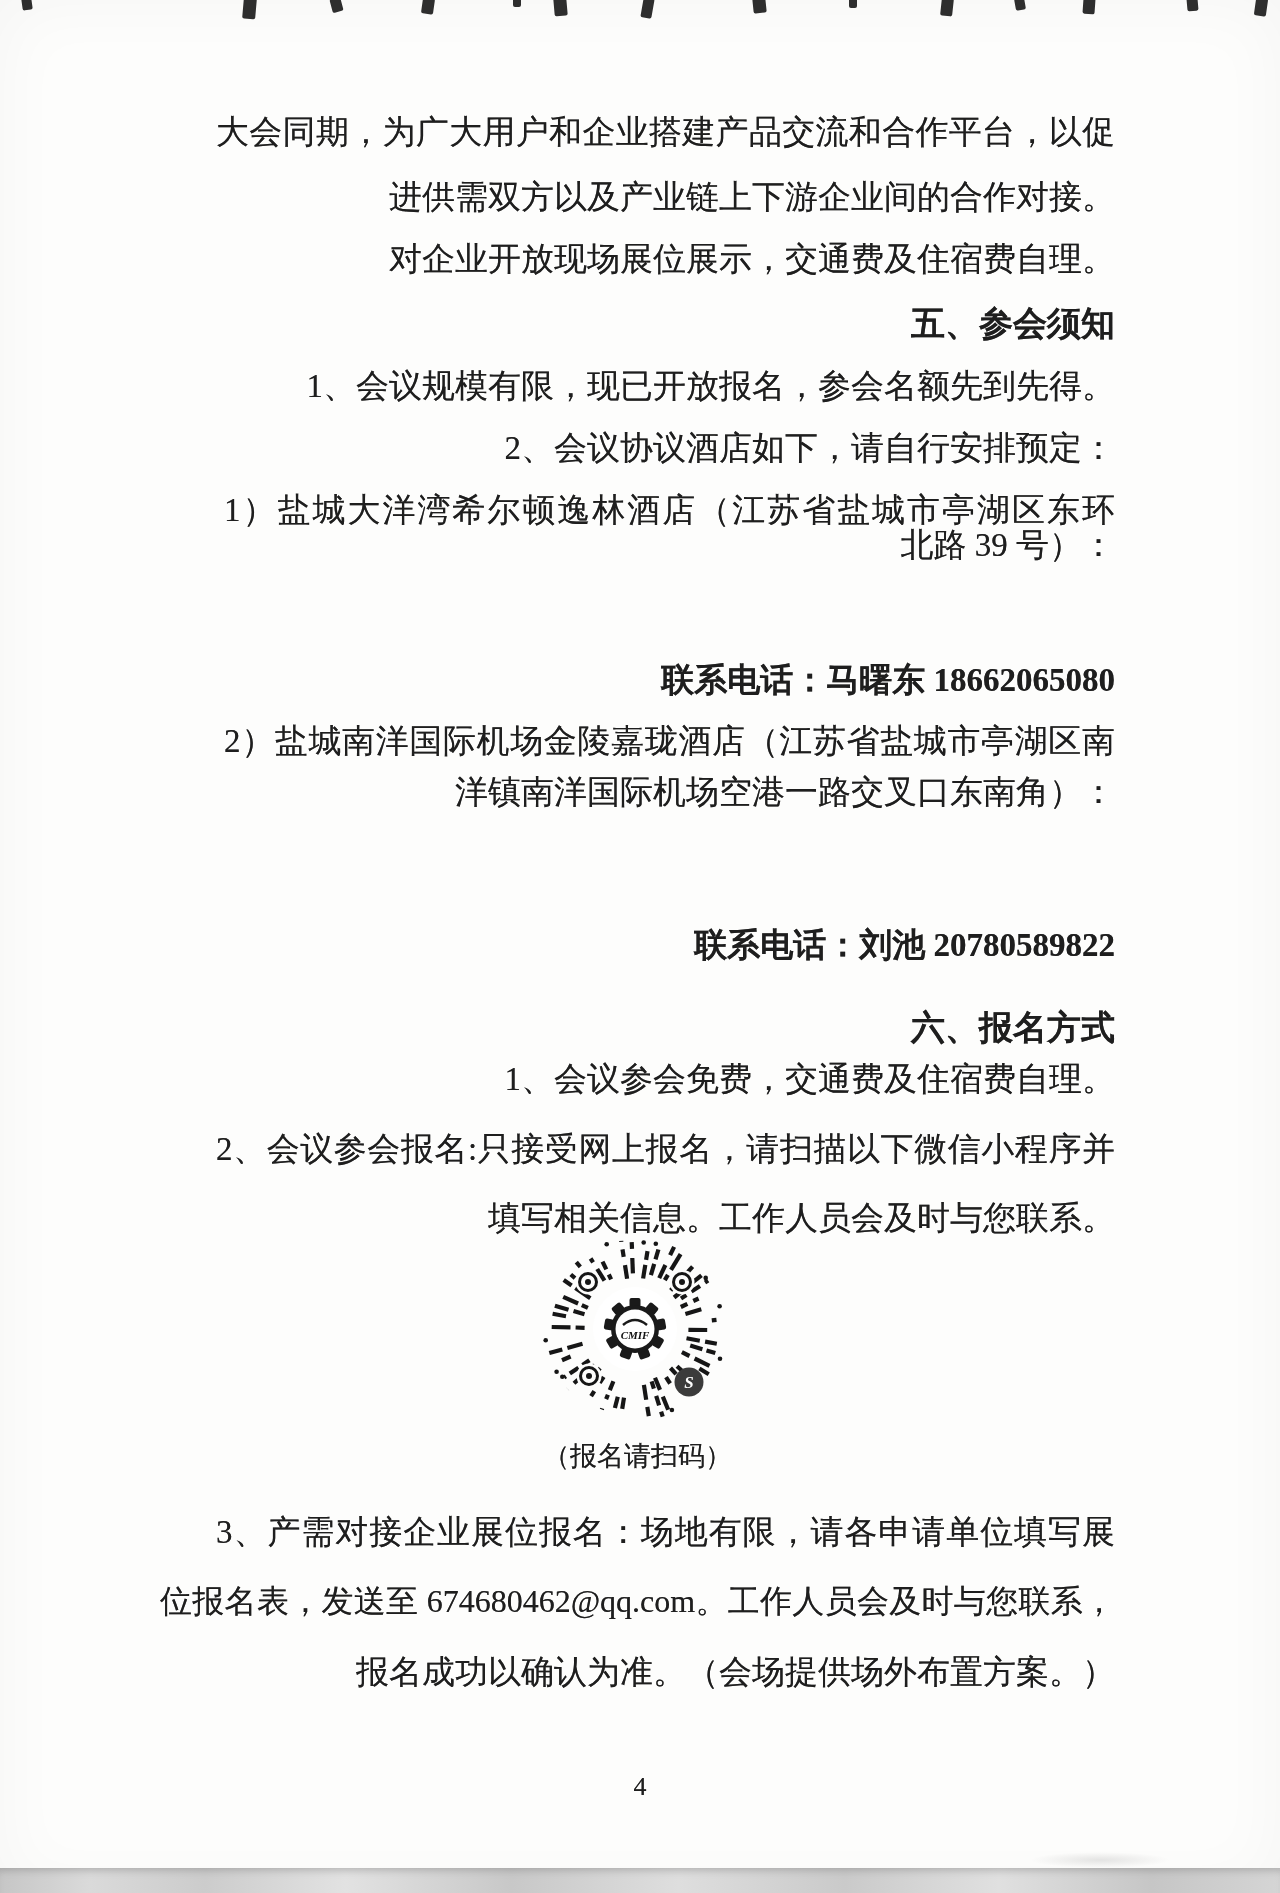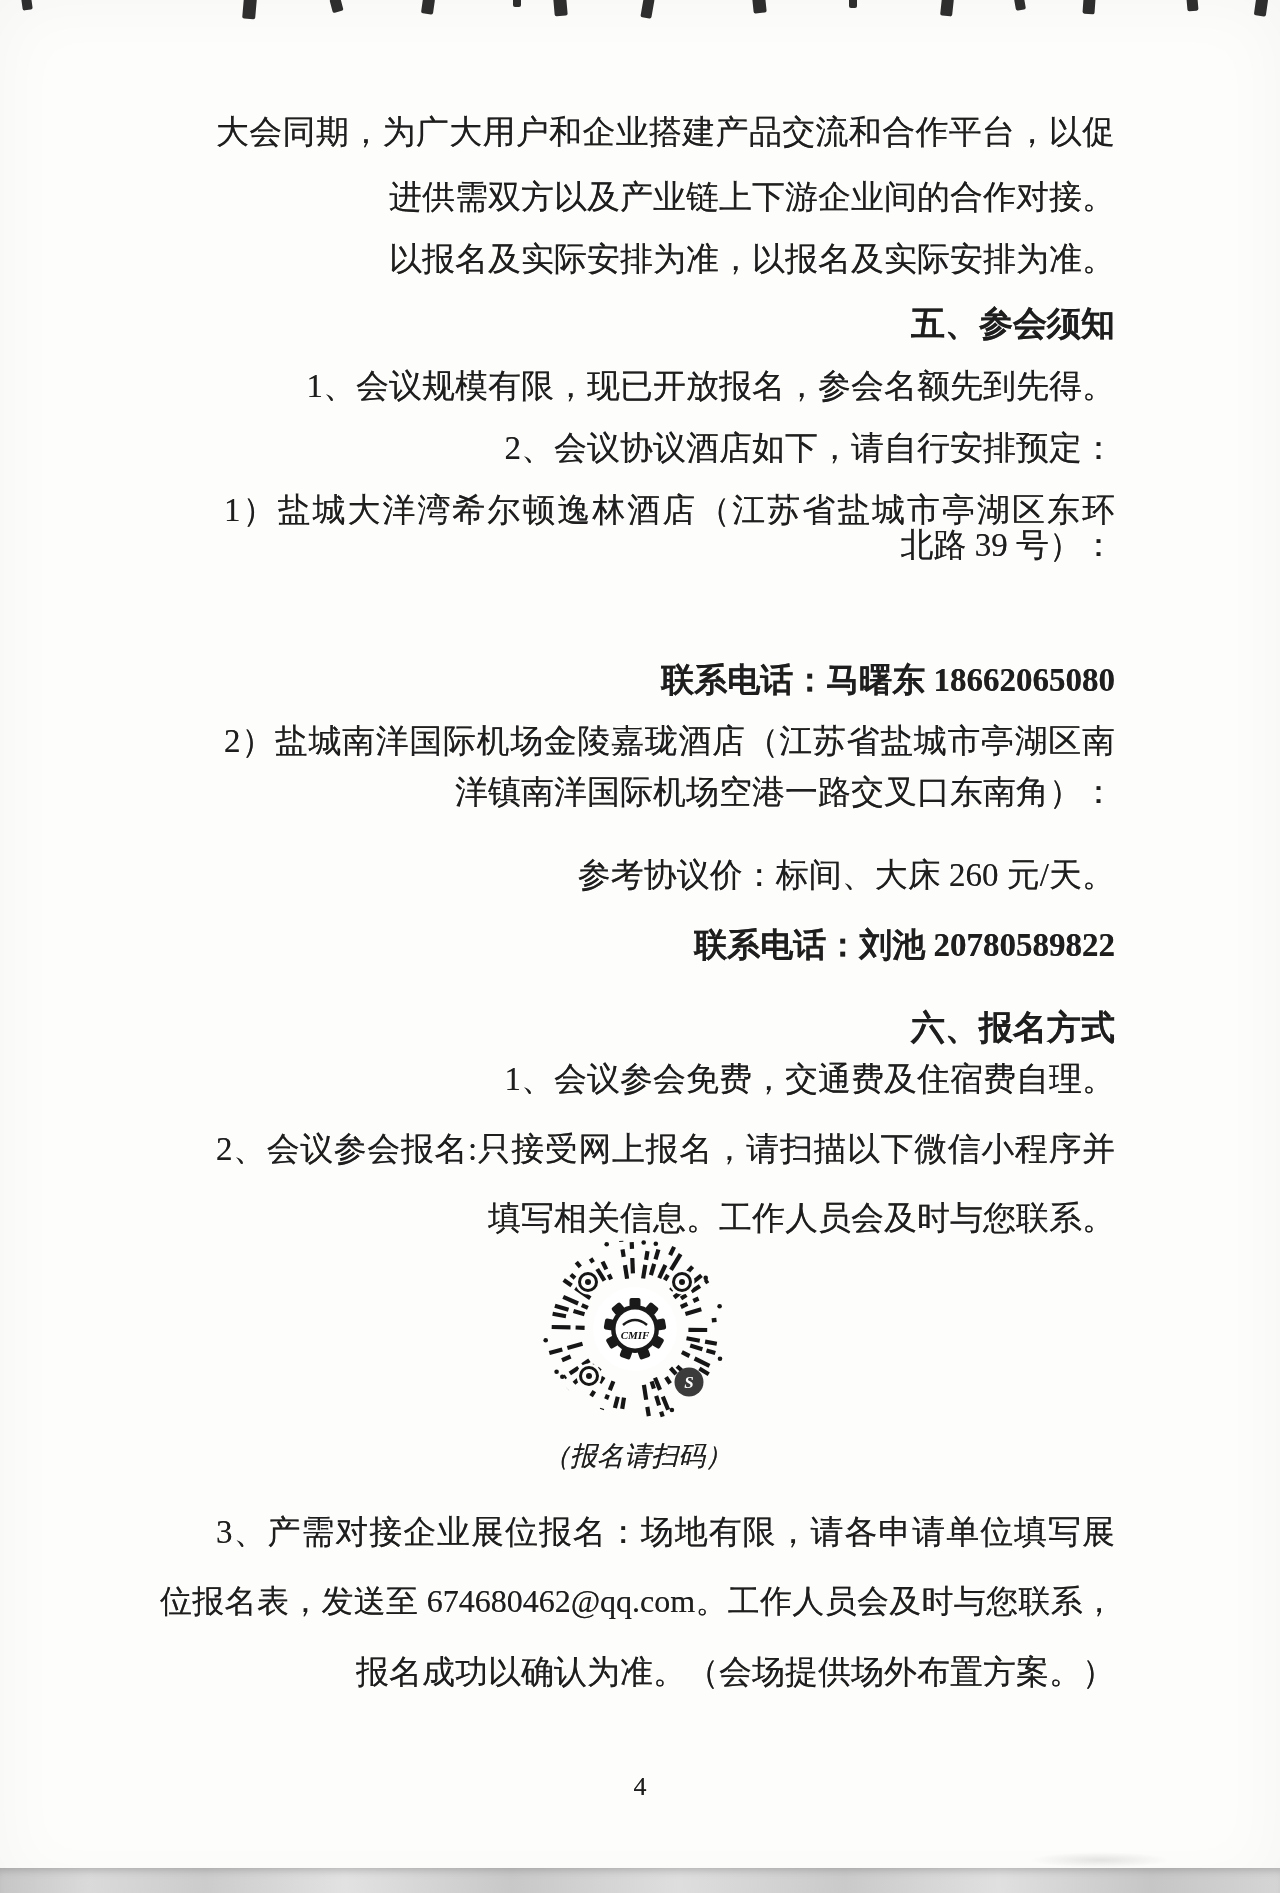--- a/index.html
+++ b/index.html
@@ -24,21 +24,21 @@
     white-space:normal;
     text-align:justify;
     text-align-last:justify;
   }
   .ind2{padding-left:56px;}
   .ind-sub{padding-left:64px;}
   .ind-price{padding-left:96px;}
   .ind-tel{padding-left:85px;font-weight:bold;}
   .heading{font-weight:bold;font-size:34px;}
   .email-line{font-size:32px;}
-  .caption{text-align:center;font-size:27px;white-space:normal;font-style:italic;}
+  .caption{text-align:center;font-size:27px;white-space:normal;}
   .page-number{
     position:absolute;left:0;right:0;top:1772px;
     text-align:center;font-size:26px;
     text-shadow:0 0 0.6px rgba(25,25,25,0.65);
   }
   .qr-wrap{position:absolute;left:542px;top:1238px;width:190px;height:190px;}
   .bottom-strip{
     position:absolute;left:0;right:0;bottom:0;height:25px;
     background:linear-gradient(90deg,
       #c6c6c6 0%,#dadada 7%,#cccccc 16%,#e2e2e2 27%,
@@ -69,33 +69,32 @@
       <div class="speck" style="left: 849px; width: 8px; height: 10px; transform: rotate(0deg);"></div>
       <div class="speck" style="left: 941px; width: 12px; height: 18px; transform: rotate(6deg);"></div>
       <div class="speck" style="left: 1015px; width: 10px; height: 12px; transform: rotate(-10deg);"></div>
       <div class="speck" style="left: 1083px; width: 12px; height: 16px; transform: rotate(4deg);"></div>
       <div class="speck" style="left: 1187px; width: 11px; height: 13px; transform: rotate(-5deg);"></div>
       <div class="speck" style="left: 1255px; width: 12px; height: 18px; transform: rotate(8deg);"></div>
     </div>
 
   <div class="line justify ind2" style="top:112px">大会同期，为广大用户和企业搭建产品交流和合作平台，以促</div>
   <div class="line" style="top:177px">进供需双方以及产业链上下游企业间的合作对接。</div>
-  <div class="line ind2" style="top:239px">以报名及实际安排为准，以报名及实际安排为准。</div>
+  <div class="line ind2" style="top:239px">对企业开放现场展位展示，交通费及住宿费自理。</div>
 
   <div class="line ind2 heading" style="top:303px">五、参会须知</div>
   <div class="line ind2" style="top:366px">1、会议规模有限，现已开放报名，参会名额先到先得。</div>
   <div class="line ind2" style="top:428px">2、会议协议酒店如下，请自行安排预定：</div>
 
   <div class="line justify ind-sub" style="top:490px">1）盐城大洋湾希尔顿逸林酒店（江苏省盐城市亭湖区东环</div>
   <div class="line" style="top:525px">北路 39 号）：</div>
   <div class="line ind-tel" style="top:660px">联系电话：马曙东 18662065080</div>
 
   <div class="line justify ind-sub" style="top:721px">2）盐城南洋国际机场金陵嘉珑酒店（江苏省盐城市亭湖区南</div>
   <div class="line" style="top:772px">洋镇南洋国际机场空港一路交叉口东南角）：</div>
-  <div class="line ind-price" style="top:855px">参考协议价：标间、大床 260 元/天。</div>
   <div class="line ind-tel" style="top:925px">联系电话：刘池 20780589822</div>
 
   <div class="line ind2 heading" style="top:1007px">六、报名方式</div>
   <div class="line ind2" style="top:1059px">1、会议参会免费，交通费及住宿费自理。</div>
   <div class="line justify ind2" style="top:1129px">2、会议参会报名:只接受网上报名，请扫描以下微信小程序并</div>
   <div class="line" style="top:1198px">填写相关信息。工作人员会及时与您联系。</div>
 
   <div class="qr-wrap">
     <svg id="qr-svg" width="190" height="190" viewBox="0 0 190 190">
         <line x1="146.4" y1="91.8" x2="165.2" y2="92.0" stroke="#161616" stroke-width="4.2"></line>

